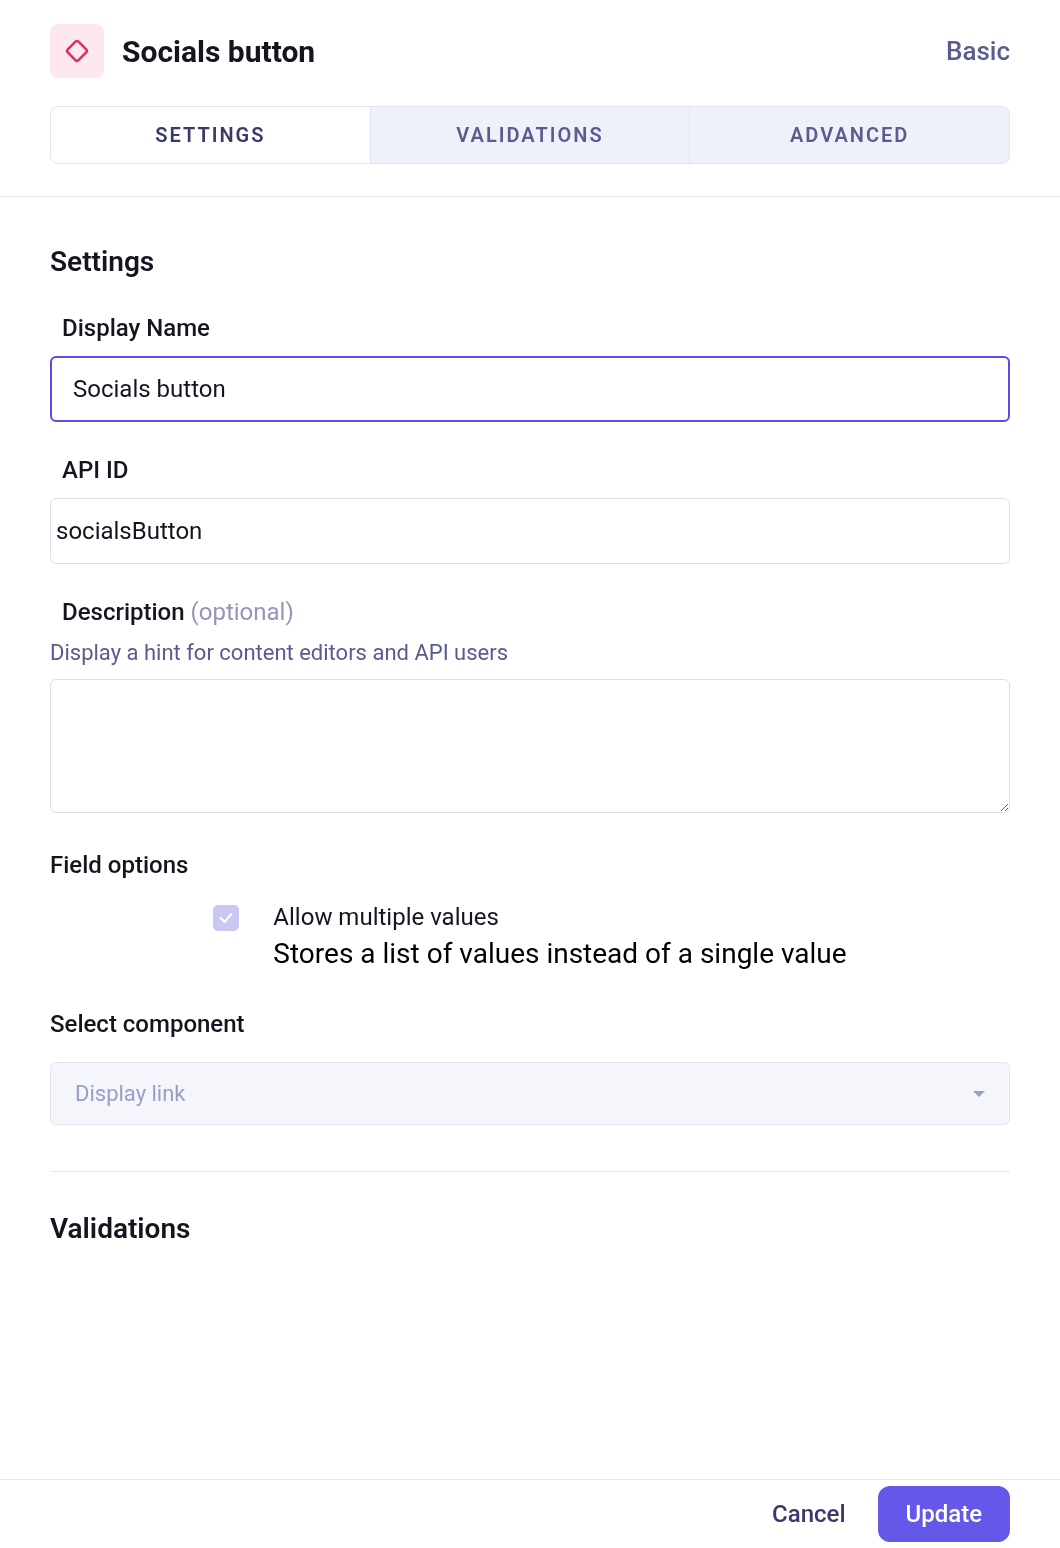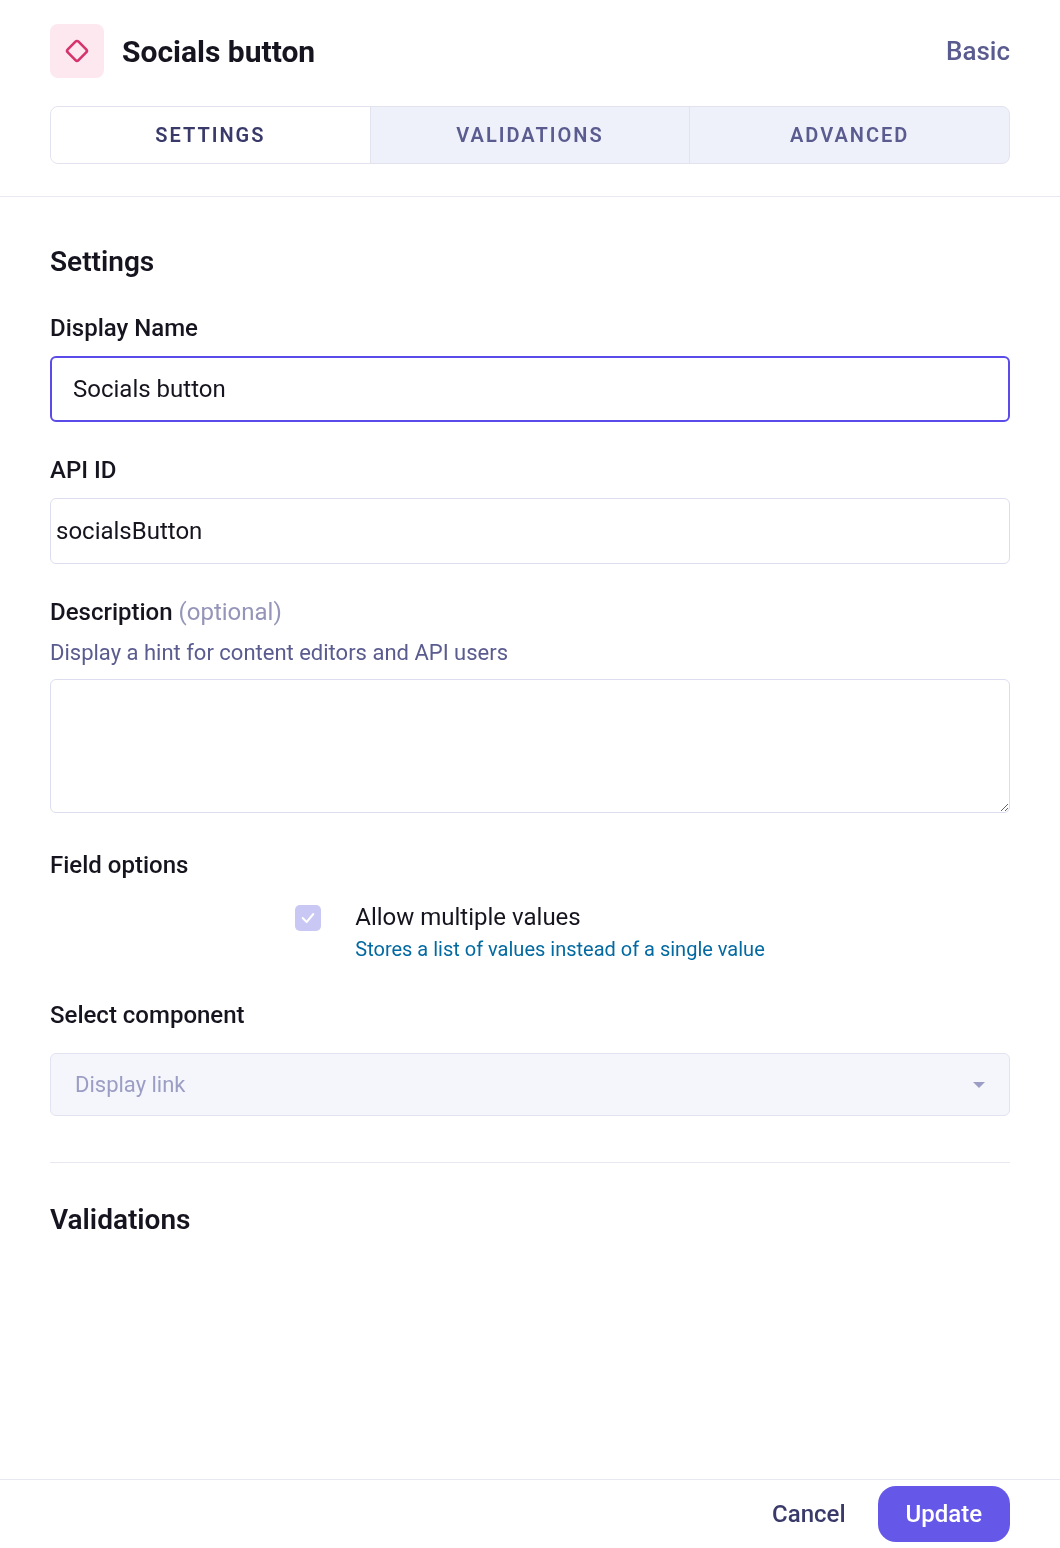--- a/index.html
+++ b/index.html
@@ -97,20 +97,21 @@
     font-weight: 600;
     color: #16151f;
     margin-bottom: 36px;
   }
   .field-block { margin-bottom: 34px; }
   .field-label {
     font-size: 24px;
     font-weight: 500;
     color: #16151f;
     margin-bottom: 14px;
+    margin-left: 12px;
   }
   .field-label .optional {
     font-weight: 400;
     color: #9495b8;
   }
   .hint-line {
     font-size: 22px;
     color: #5a5b8f;
     margin-bottom: 14px;
   }
@@ -161,22 +162,22 @@
     flex-shrink: 0;
     margin-top: 2px;
   }
   .chk svg { display:block; }
   .check-text .check-label {
     font-size: 24px;
     color: #16151f;
     margin-bottom: 6px;
   }
   .check-text .check-desc {
-    font-size: 20px;
-    color: #0369a1;
+    font-size: 28px;
+    color: #000000;
   }
 
   .select-box {
     width: 100%;
     border: 1px solid #e2e3f1;
     background: #f5f6fc;
     border-radius: 6px;
     padding: 18px 24px;
     display: flex;
     align-items: center;
@@ -222,21 +223,21 @@
     cursor: pointer;
     font-family: inherit;
   }
   .btn-update {
     background: #6558e8;
     color: #fff;
     border: none;
     font-size: 24px;
     font-weight: 500;
     padding: 14px 28px;
-    border-radius: 18px;
+    border-radius: 12px;
     cursor: pointer;
     font-family: inherit;
   }
 </style>
 </head>
 <body>
 
 <div class="hdr">
   <div class="hdr-top">
     <div class="hdr-left">

